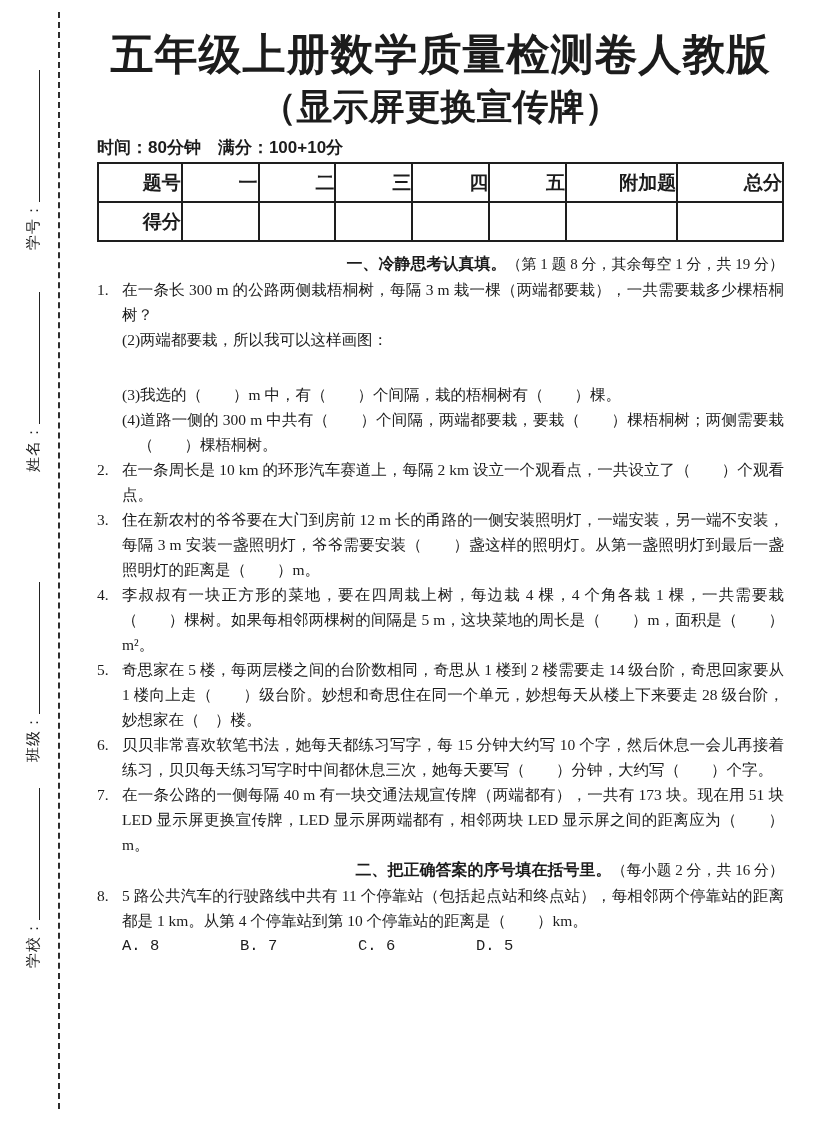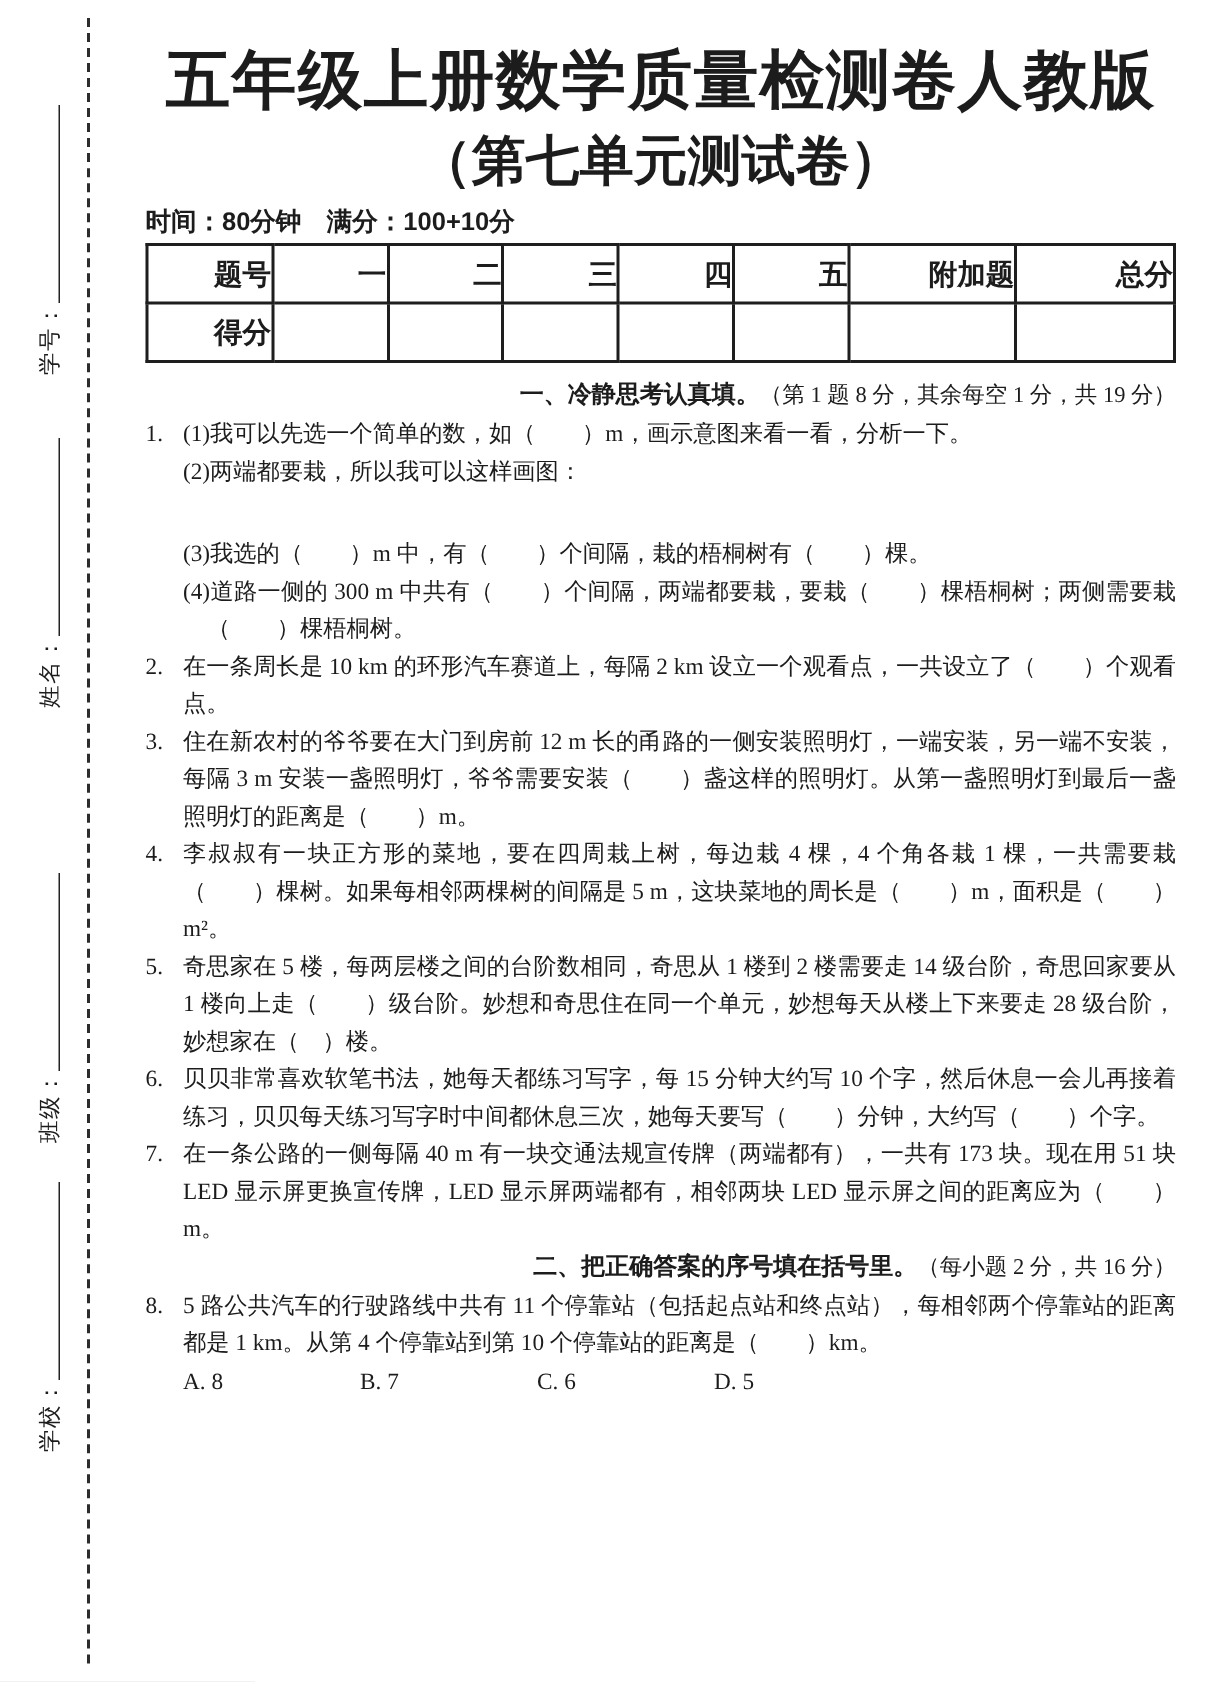--- a/index.html
+++ b/index.html
@@ -107,21 +107,21 @@
     font-weight: bold;
     font-size: 16px;
   }
   .section-heading .sh-note { font-size: 15px; }
   .q-item { display: flex; align-items: flex-start; }
   .q-num { width: 25px; flex: 0 0 25px; }
   .q-body { flex: 1; }
   .q-text { text-align: justify; }
   .q-sub { text-align: justify; padding-left: 16px; text-indent: -16px; }
   .q-sub.gap-after { margin-bottom: 30px; }
-  .q-options { display: flex; margin-top: 1px; }
+  .q-options { display: flex; margin-top: 1px; font-family: Liberation Mono, monospace; }
   .q-option { width: 118px; flex: 0 0 118px; }
 
   
   .footer {
     position: absolute;
     left: 0;
     top: 1124px;
     width: 816px;
     text-align: left;
     font-size: 14.5px;
@@ -148,21 +148,21 @@
       <span class="blank-line"></span>
   </div>
   <div class="side-field sf-4">
     <span>学校：</span>
       <span class="blank-line"></span>
   </div>
 
   <div class="content">
 
     <div class="title">五年级上册数学质量检测卷人教版</div>
-    <div class="subtitle">（第七单元测试卷）</div>
+    <div class="subtitle">（显示屏更换宣传牌）</div>
     <div class="exam-info">时间：80分钟　满分：100+10分</div>
 
     <table class="score-table">
       <colgroup>
         <col class="c-label">
           <col class="c-num">
           <col class="c-num">
           <col class="c-num">
         <col class="c-num">
           <col class="c-num">
@@ -191,21 +191,21 @@
             <td></td>
           </tr>
       </tbody>
     </table>
 
     <div class="questions" id="question-area">
         <div class="section-heading"><span class="sh-bold">一、冷静思考认真填。</span><span class="sh-note">（第 1 题 8 分，其余每空 1 分，共 19 分）</span></div>
         <div class="q-item">
           <div class="q-num">1.</div>
           <div class="q-body">
-            <div class="q-sub">(1)我可以先选一个简单的数，如（　　）m，画示意图来看一看，分析一下。</div>
+            <div class="q-text">在一条长 300 m 的公路两侧栽梧桐树，每隔 3 m 栽一棵（两端都要栽），一共需要栽多少棵梧桐树？</div>
             <div class="q-sub gap-after">(2)两端都要栽，所以我可以这样画图：</div>
             <div class="q-sub">(3)我选的（　　）m 中，有（　　）个间隔，栽的梧桐树有（　　）棵。</div>
             <div class="q-sub">(4)道路一侧的 300 m 中共有（　　）个间隔，两端都要栽，要栽（　　）棵梧桐树；两侧需要栽（　　）棵梧桐树。</div>
           </div>
         </div>
         <div class="q-item">
           <div class="q-num">2.</div>
           <div class="q-body">
             <div class="q-text">在一条周长是 10 km 的环形汽车赛道上，每隔 2 km 设立一个观看点，一共设立了（　　）个观看点。</div>
           </div>

